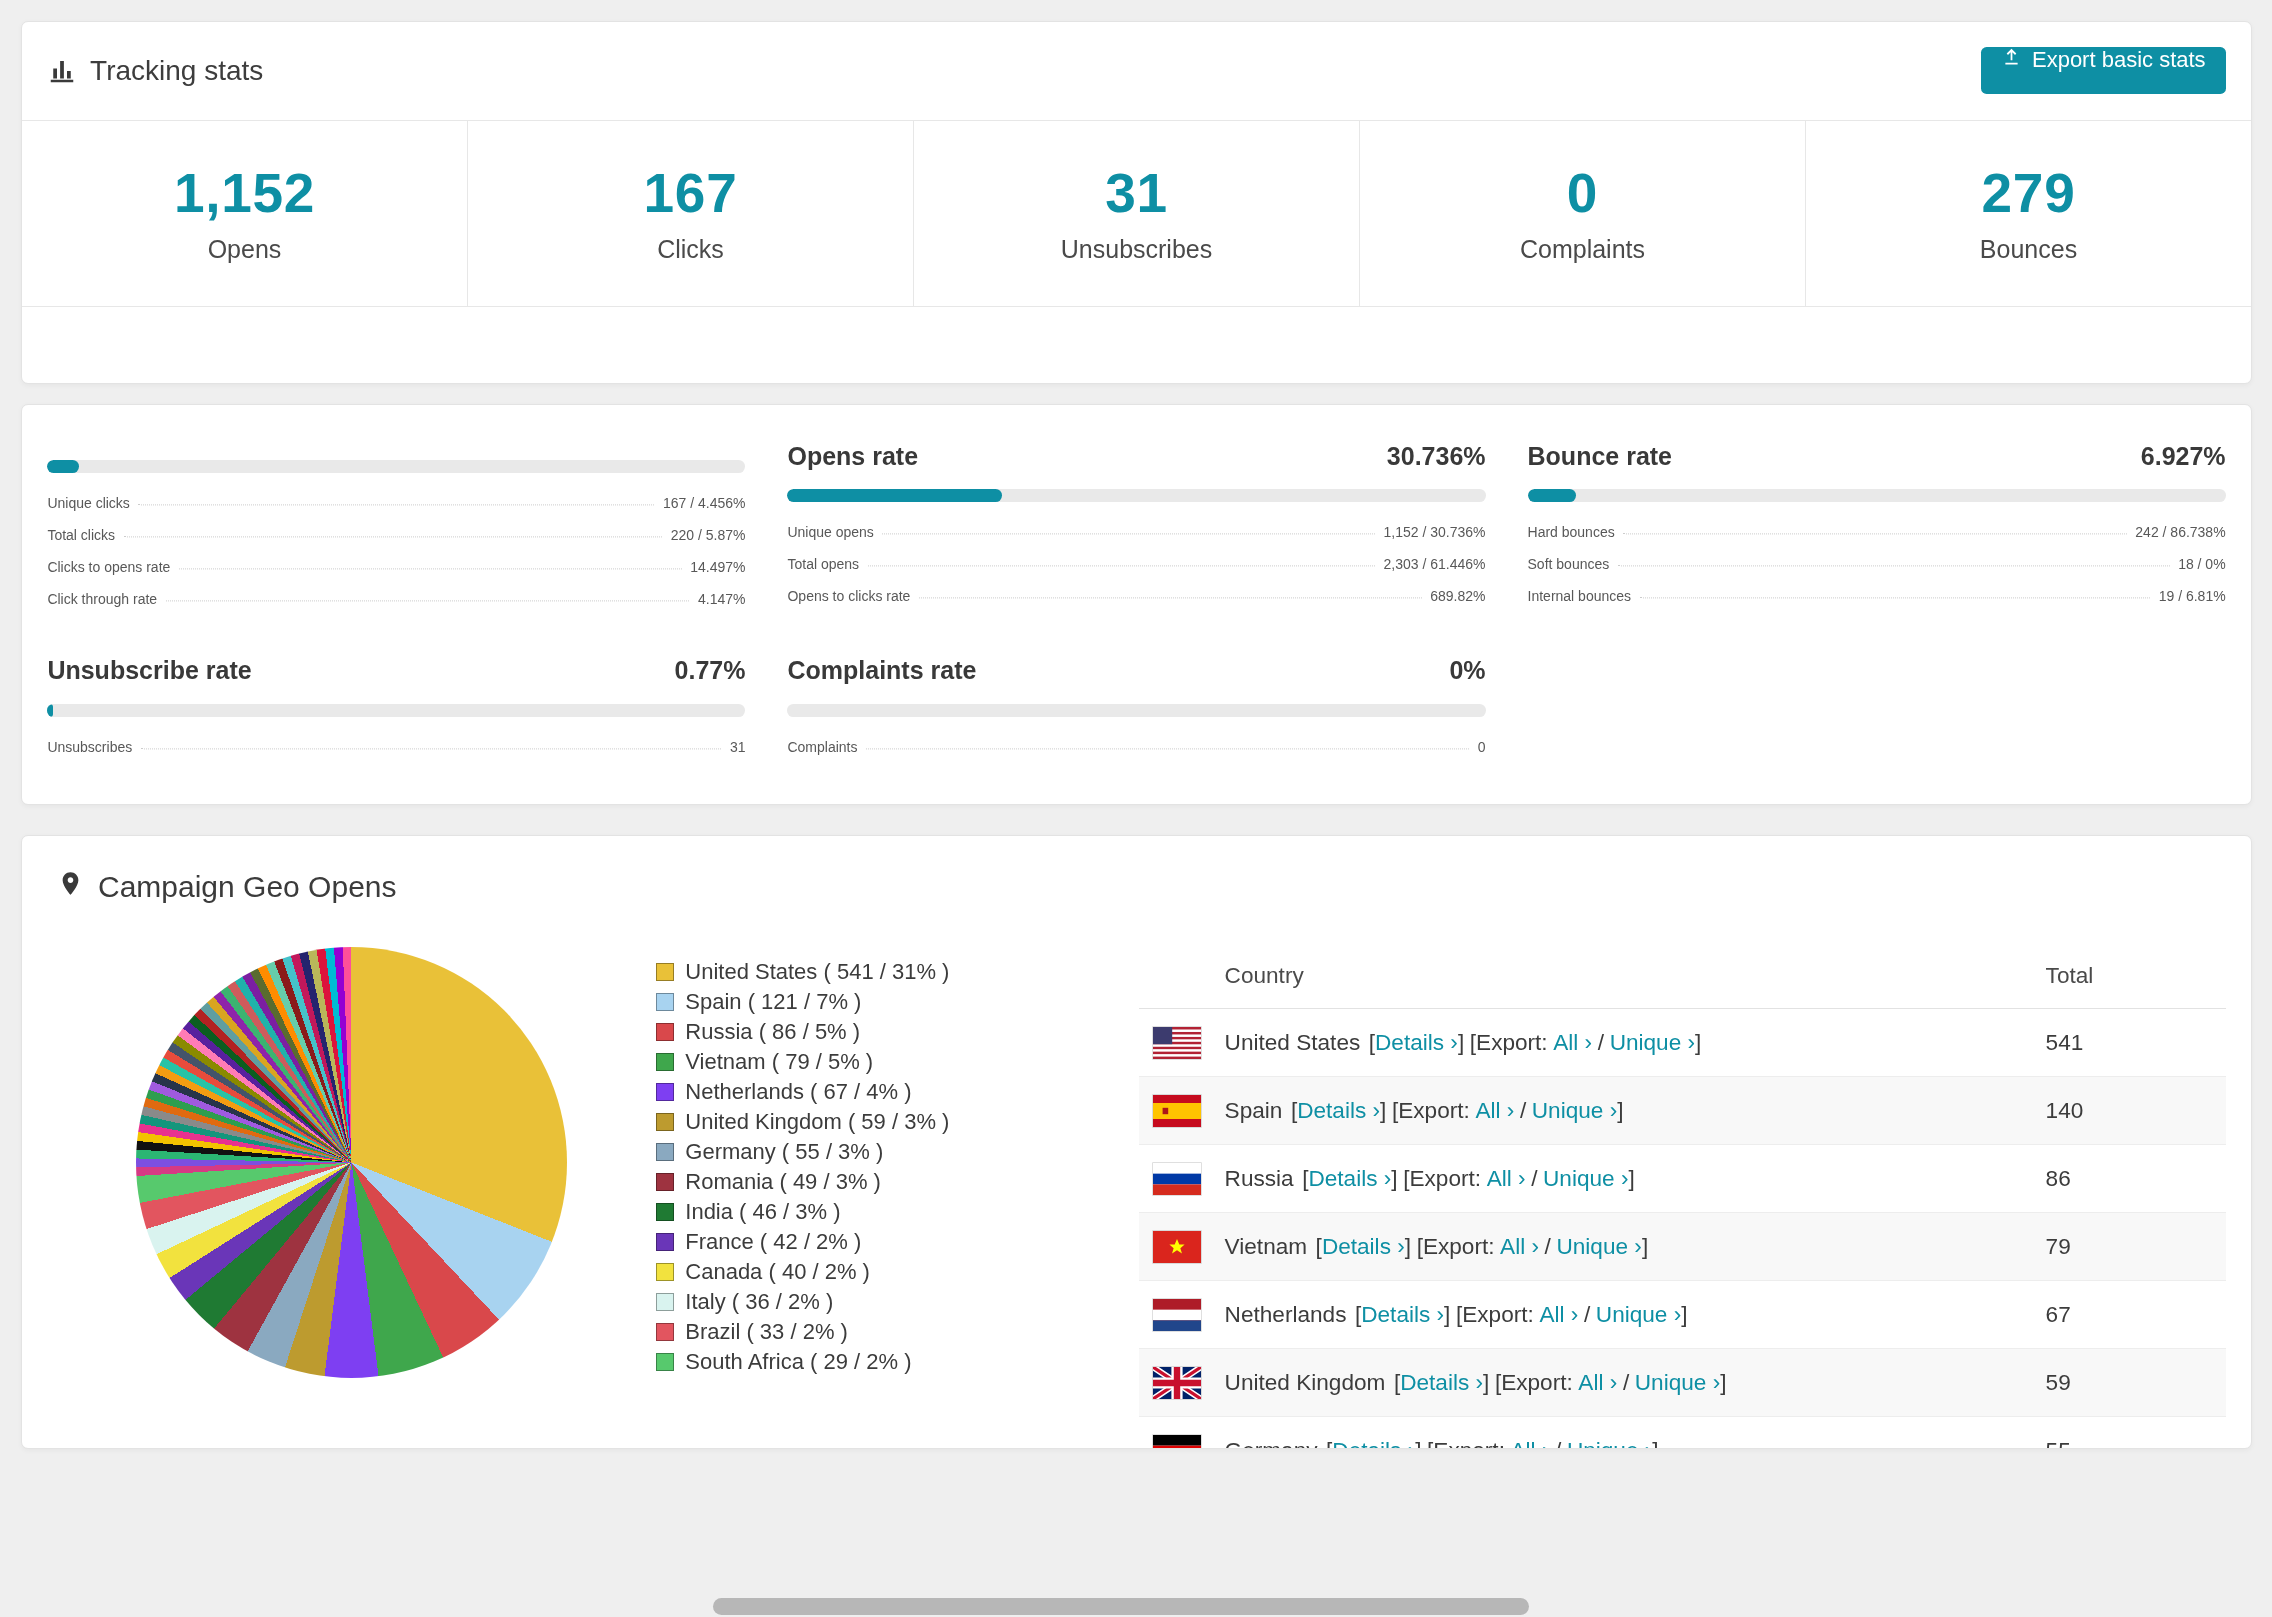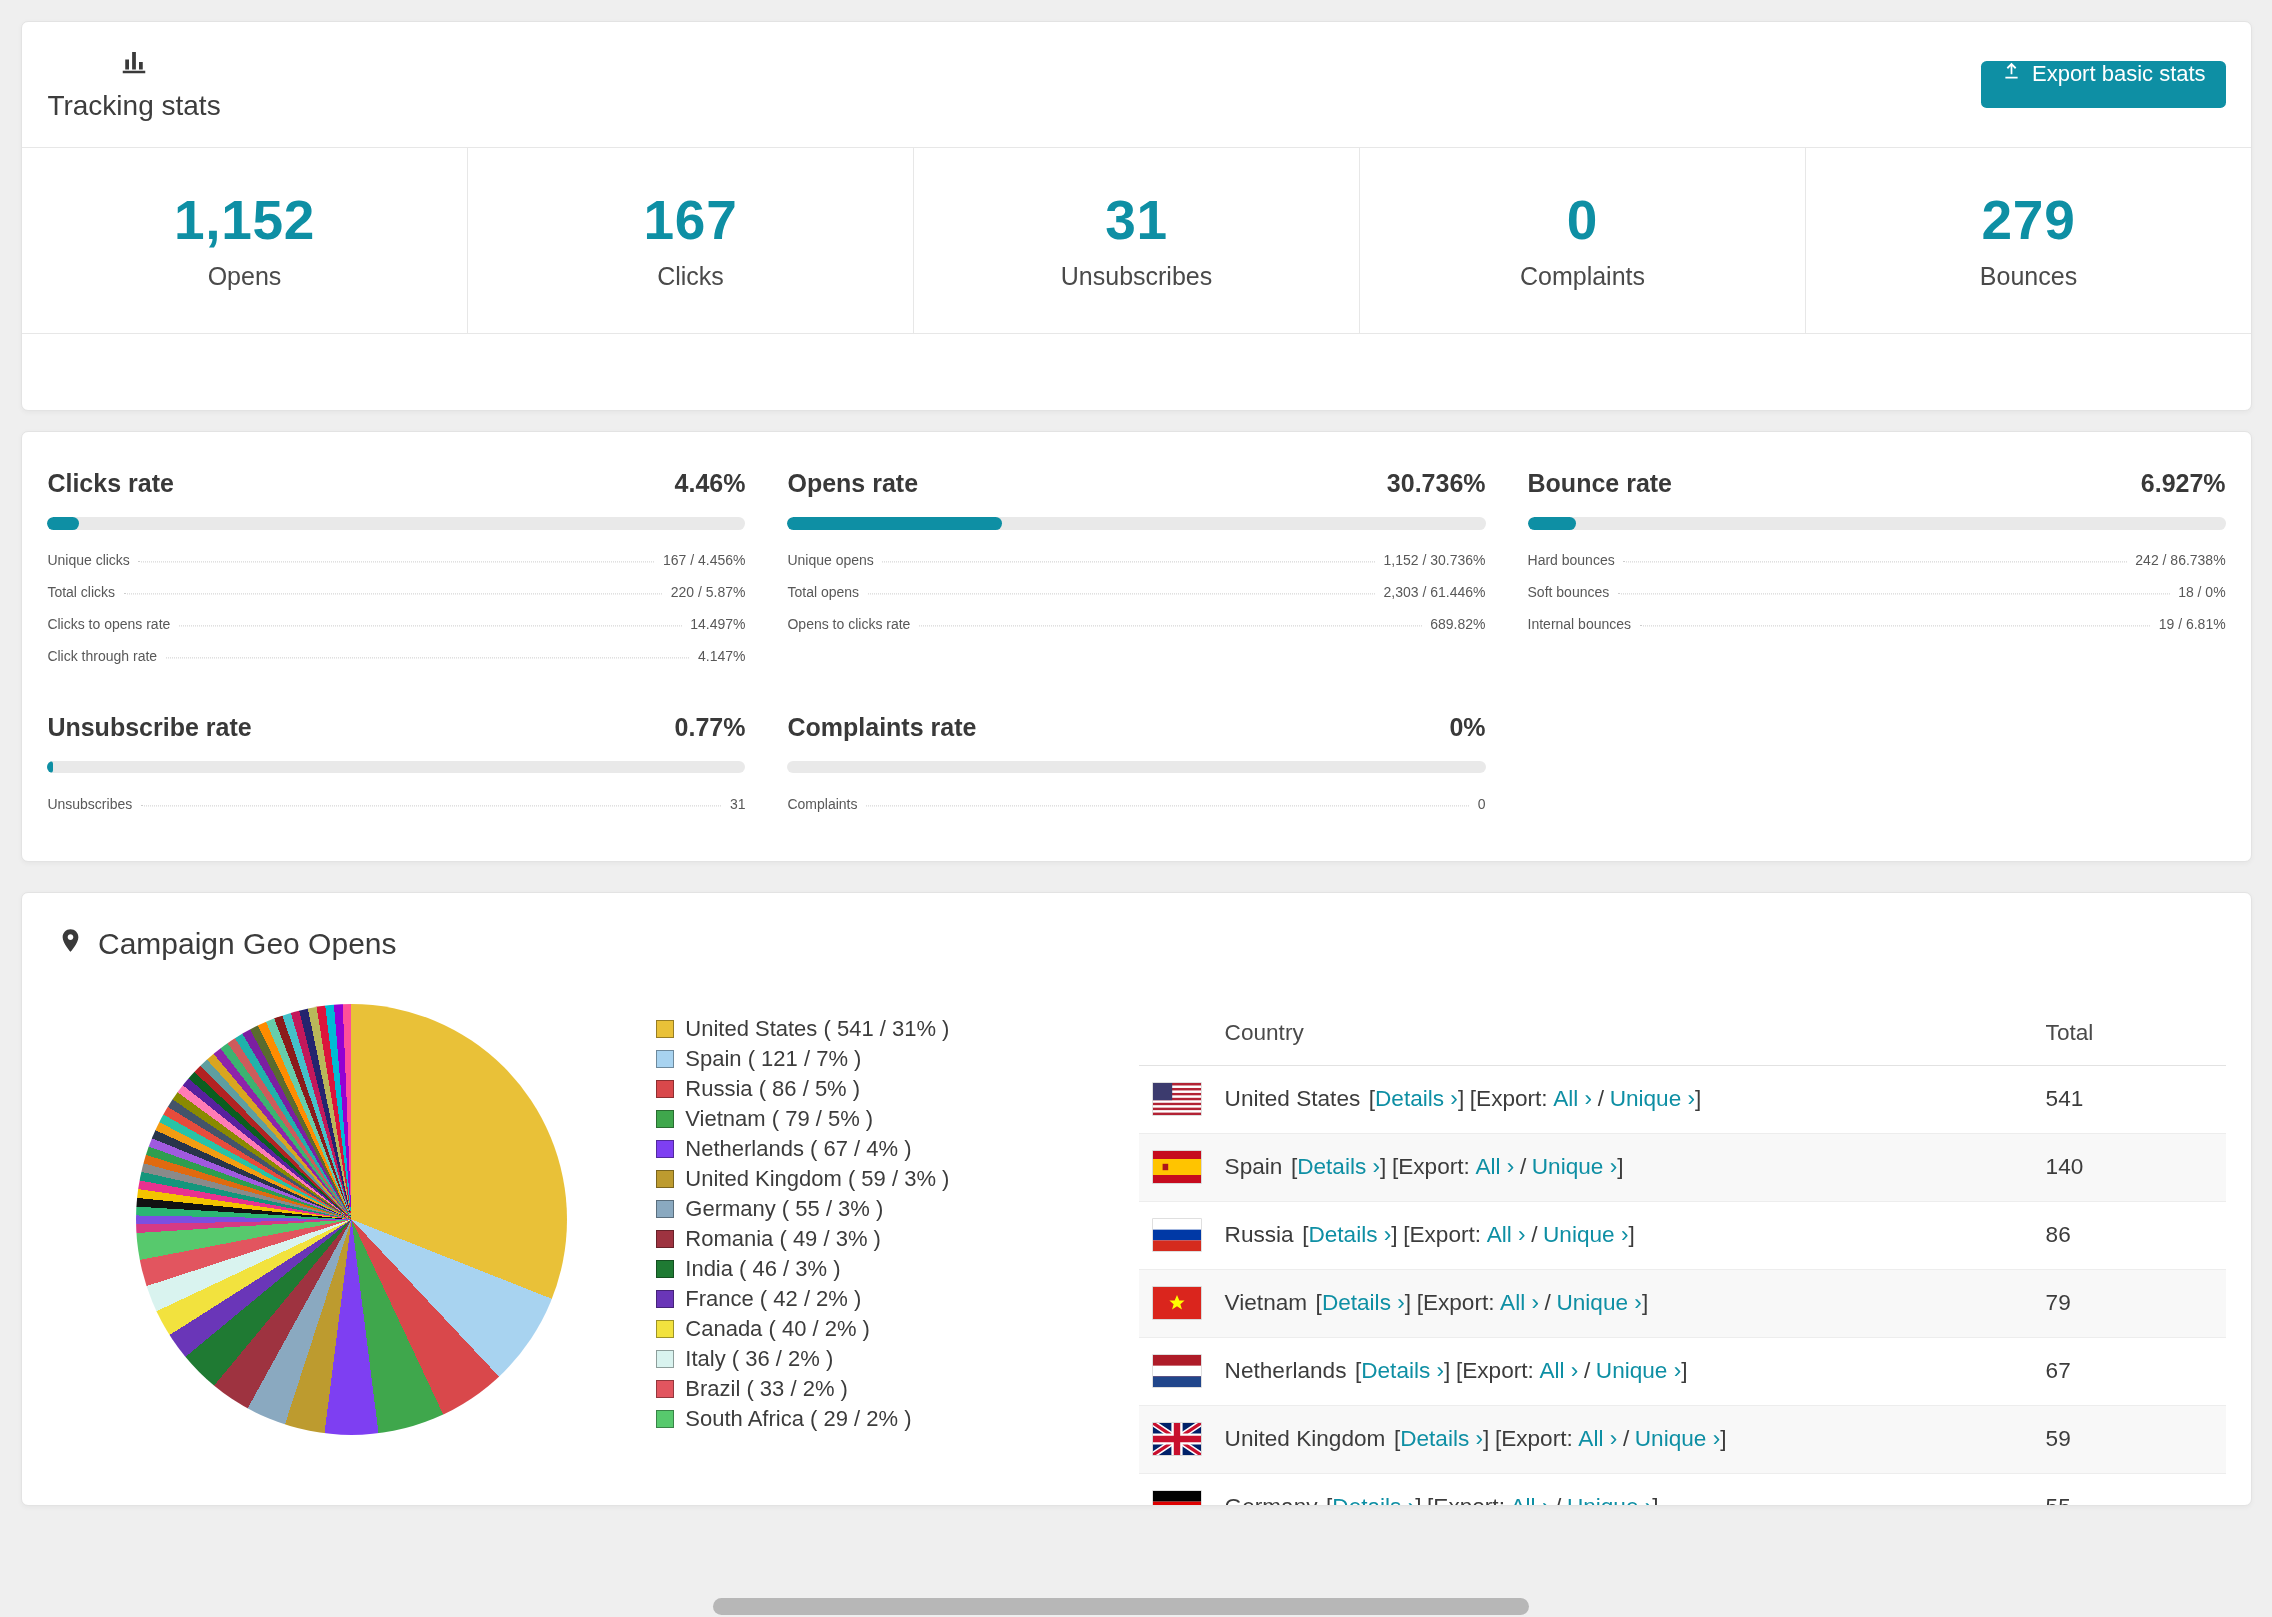--- a/index.html
+++ b/index.html
@@ -19,21 +19,21 @@
   }
 
   
   #card-tracking { margin-top:21px; padding-bottom:76px; }
   .card1-header {
     display:flex; align-items:center; justify-content:space-between;
     padding:25.4px 25.4px;
   }
   .card-title {
     display:flex; align-items:center; gap:12.7px;
-    font-size:28px; color:#3d3d3d;flex-direction:column;
+    font-size:28px; color:#3d3d3d;
   }
   .card-title .icon { display:flex; align-items:center; }
   .export-btn {
     display:inline-flex; align-items:flex-start; gap:10px;
     background:var(--accent,#0e8fa4); color:#ffffff;
     border:none; border-radius:5.6px;
     height:47px; padding:0 20px;
     font-size:22px; font-family:inherit; cursor:pointer;
   }
   .stats-strip {
@@ -176,24 +176,20 @@
     <div class="stat">
       <div class="stat-value">279</div>
       <div class="stat-label">Bounces</div>
     </div>
   </div>
 </div>
 
 <div class="card" id="card-rates">
   <div class="rates-grid" id="rates-grid">
   <section class="rate-block">
-    <div class="rate-head">
-      <span class="rate-title">Clicks rate</span>
-      <span class="rate-value">4.46%</span>
-    </div>
     <div class="rate-bar">
       <div class="rate-fill" style="width: 4.46%;"></div>
     </div>
     <div class="rate-rows">
   <div class="rate-row">
     <span class="rr-label">Unique clicks</span>
     <span class="dots"></span>
     <span class="rr-value">167 / 4.456%</span>
   </div>
 

